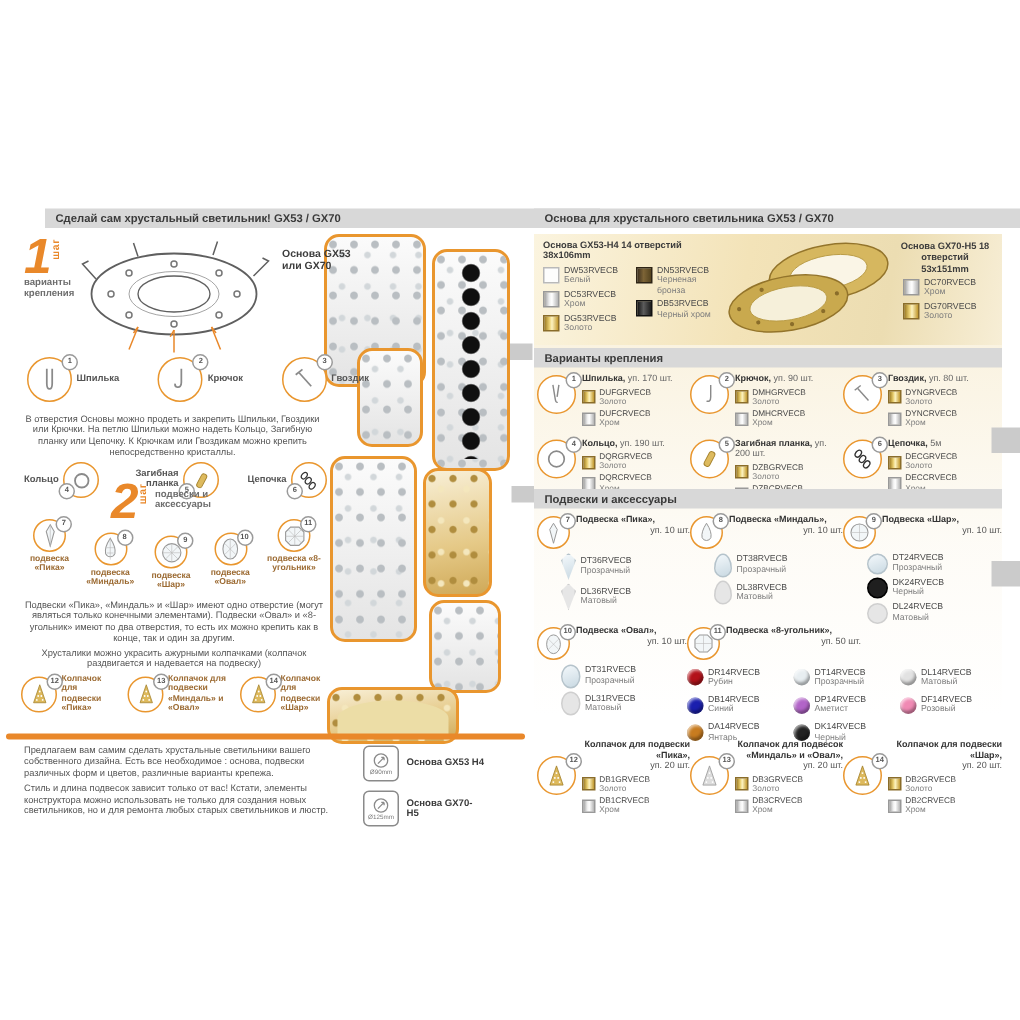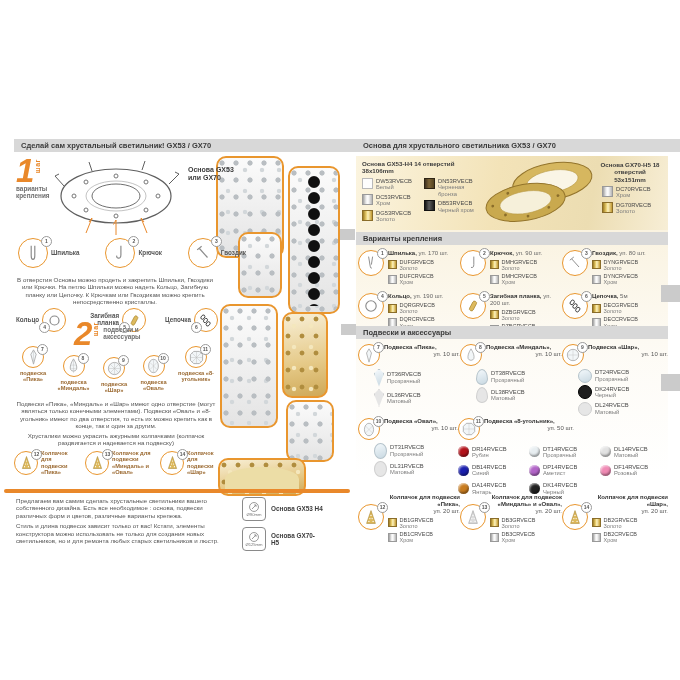--- a/index.html
+++ b/index.html
@@ -92,21 +92,21 @@
   .spec-dim{font-size:4.2px;color:#777;line-height:1;}
   .spec-lbl{font-size:6.4px;font-weight:bold;color:#3c3c3c;line-height:1.15;width:52px;}
   .obar{position:absolute;left:4px;top:489px;width:346px;height:4px;background:#e9882a;border-radius:2px;z-index:2;}
 </style>
 </head>
 <body>
 
 <div class="page">
   <div class="wash"></div>
 
-  <div class="hdr" style="left:14px;top:139px;width:370px">Сделай сам хрустальный светильник! GX53 / GX70</div>
+  <div class="hdr" style="left:30px;top:139px;width:370px">Сделай сам хрустальный светильник! GX53 / GX70</div>
   <div class="hdr" style="left:356px;top:139px;width:348px">Основа для хрустального светильника GX53 / GX70</div>
 
   <div class="abs" style="left:16px;top:157px;width:44px">
     <div class="bigrow">
       <span class="bignum">1</span>
       <span class="vword">шаг</span>
     </div>
     <div class="bsub">варианты крепления</div>
   </div>
 

